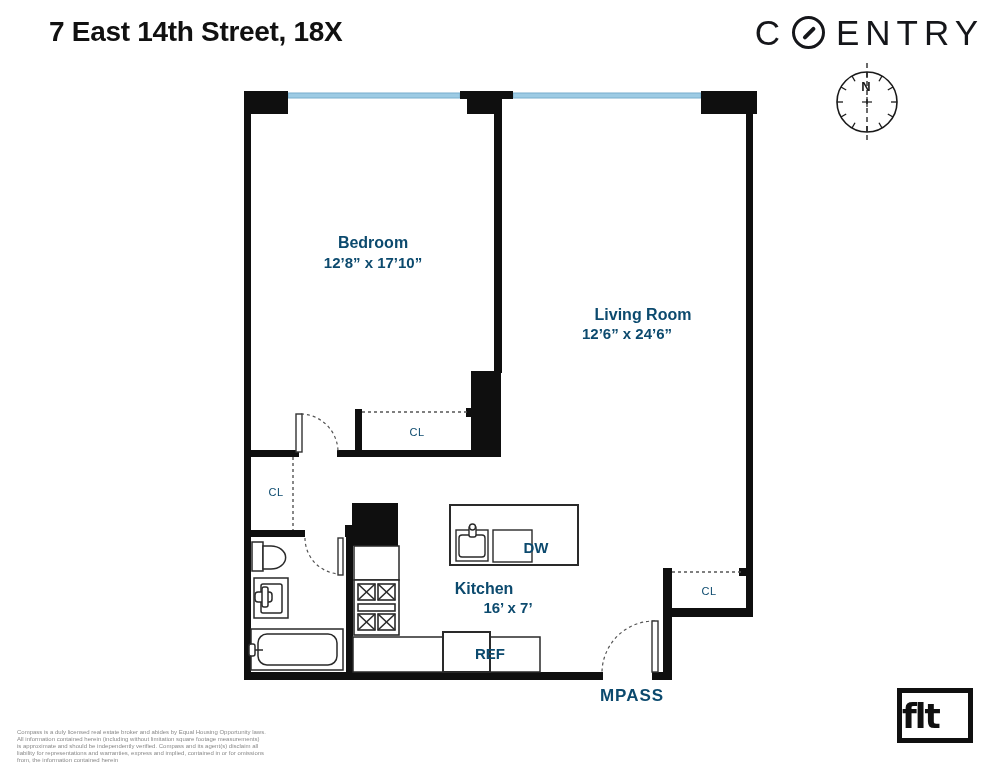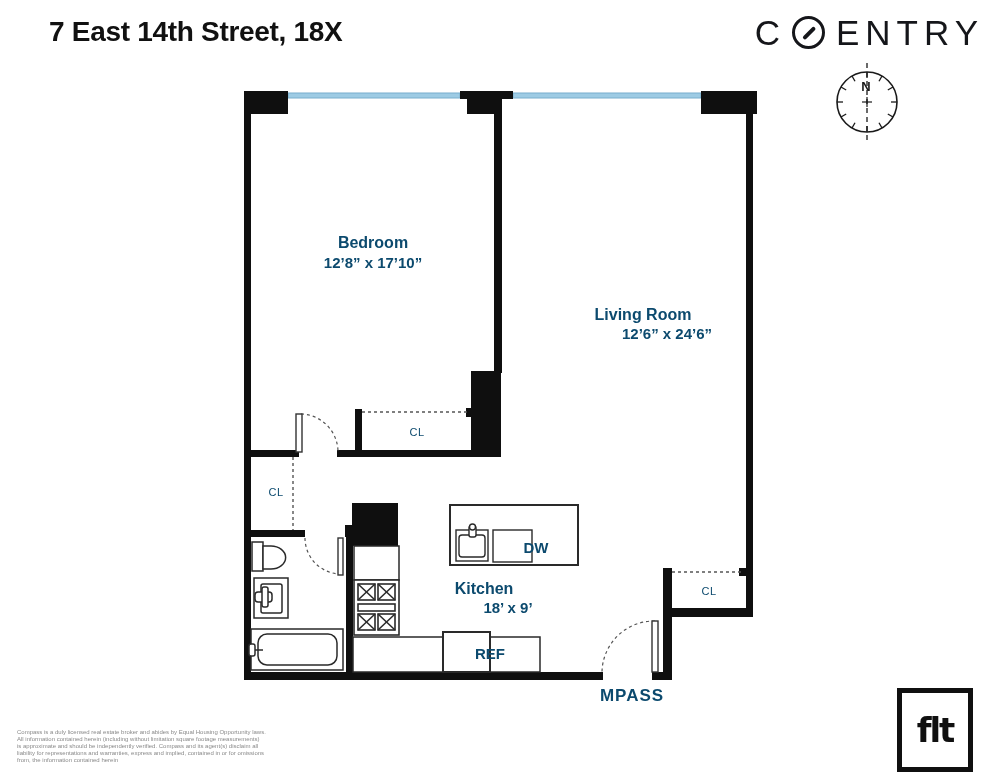--- a/index.html
+++ b/index.html
@@ -20,22 +20,22 @@
   .lbl{position:absolute;transform:translateX(-50%);white-space:nowrap;
        color:#0c4a6e;font-weight:600;}
   .room-name{font-size:16px;}
   .room-dim{font-size:15px;}
   .cl{font-size:11px;font-weight:400;letter-spacing:0.5px;}
   .entry{font-size:17px;font-weight:700;letter-spacing:1px;}
   .appliance{font-size:15px;font-weight:600;padding-left:48px;}
   
   .disclaimer{position:absolute;left:17px;top:729px;font-size:6px;line-height:6.9px;
               color:#8a8a8a;font-weight:400;}
-  .flt-logo{position:absolute;left:897px;top:688px;width:76px;height:84px;border:5px solid #101010;
-            box-sizing:border-box;display:flex;align-items:center;justify-content:center;}
+  .flt-logo{position:absolute;left:897px;top:688px;width:76px;height:55px;border:5px solid #101010;
+            box-sizing:border-box;display:flex;align-items:center;justify-content:flex-start;}
   .flt-text{font-size:34px;font-weight:700;color:#101010;letter-spacing:-2px;
             font-family:"DejaVu Sans", sans-serif;}
 </style>
 </head>
 <body>
 
 <div class="page">
 
   <svg class="plan-svg" width="1000" height="772" viewBox="0 0 1000 772">
 
@@ -172,24 +172,24 @@
     <span class="brand-o">
       <span class="brand-o-slash"></span>
     </span>
     <span class="seg">ENTRY</span>
   </div>
 
   <div class="lbl room-name" style="left:373px;top:234px;">Bedroom</div>
   <div class="lbl room-dim" style="left:373px;top:254px;">12’8” x 17’10”</div>
 
   <div class="lbl room-name" style="left:627px;top:306px;margin-left:16px;">Living Room</div>
-  <div class="lbl room-dim" style="left:627px;top:325px;margin-left:40px;">12’6” x 24’6”</div>
+  <div class="lbl room-dim" style="left:627px;top:325px;">12’6” x 24’6”</div>
 
   <div class="lbl room-name" style="left:484px;top:580px;">Kitchen</div>
-  <div class="lbl room-dim" style="left:508px;top:599px;">18’ x 9’</div>
+  <div class="lbl room-dim" style="left:508px;top:599px;">16’ x 7’</div>
 
   <div class="lbl cl" style="left:417px;top:426px;">CL</div>
   <div class="lbl cl" style="left:276px;top:486px;">CL</div>
   <div class="lbl cl" style="left:709px;top:585px;">CL</div>
 
   <div class="lbl appliance" style="left:512px;top:539px;">DW</div>
   <div class="lbl appliance" style="left:466px;top:645px;">REF</div>
 
   <div class="lbl entry" style="left:632px;top:686px;">MPASS</div>
 

